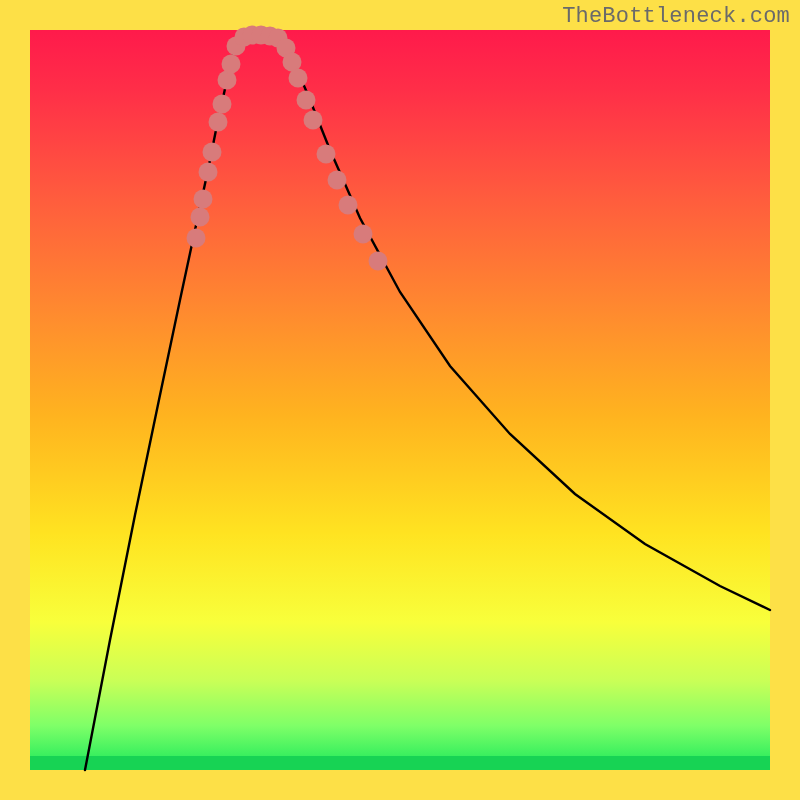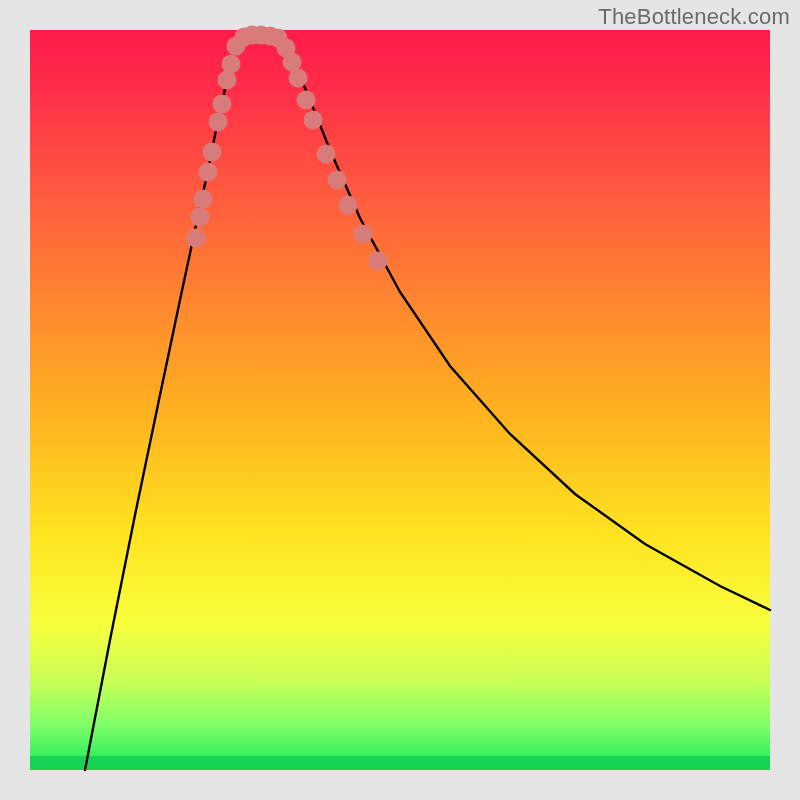--- a/index.html
+++ b/index.html
@@ -7,21 +7,22 @@
     padding: 0;
     width: 800px;
     height: 800px;
     overflow: hidden;
     background: #000;
     font-family: Arial, Helvetica, sans-serif;
   }
   .frame {
     position: absolute;
     inset: 0;
-    background: #e5e5e5;
+    background: #fde047;
+    font-family: Liberation Mono, monospace;
   }
   .plot {
     position: absolute;
     left: 30px;
     top: 30px;
     width: 740px;
     height: 740px;
     
     background: linear-gradient(to bottom,
       #ff1a4b 0%,

